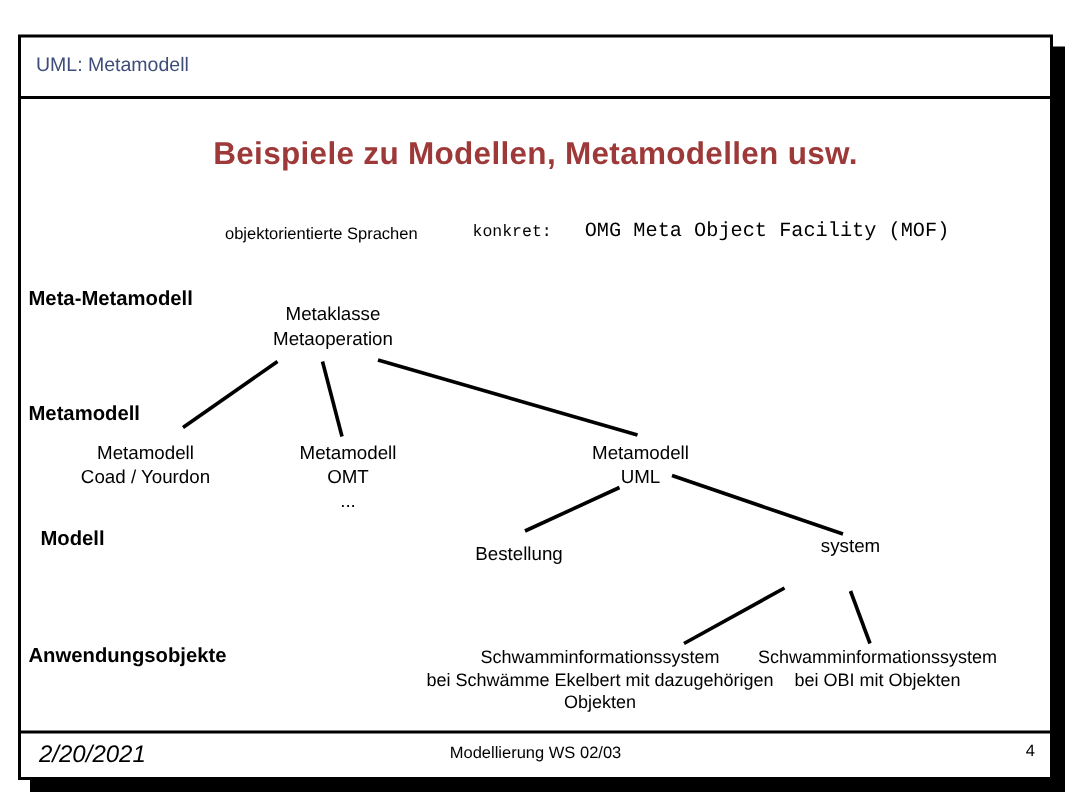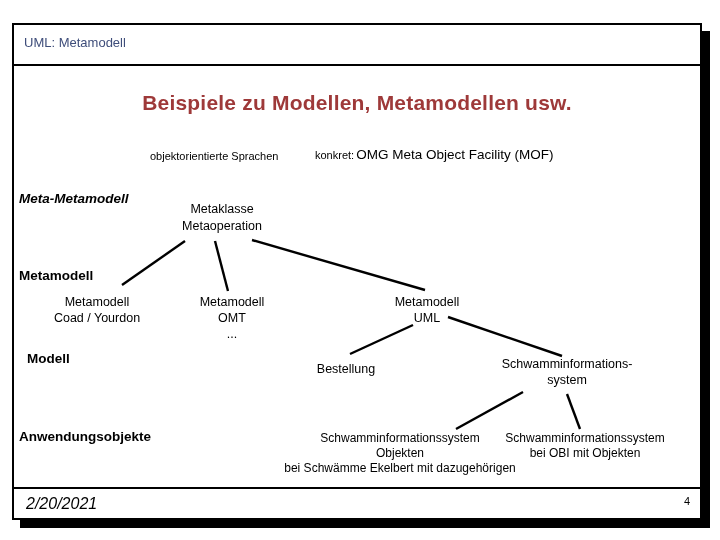--- a/index.html
+++ b/index.html
@@ -25,28 +25,28 @@
     position:absolute;left:10px;top:10px;font-size:13px;color:var(--header-text);
   }
   .slide-title{
     position:absolute;left:0;right:0;top:66px;text-align:center;
     font-size:21px;font-weight:bold;color:var(--title-text);letter-spacing:0.2px;
   }
   .intro-left{
     position:absolute;left:136px;top:125px;font-size:11px;line-height:13px;
   }
   .intro-konkret{
-    position:absolute;left:301px;top:122px;display:flex;align-items:baseline;gap:2px;white-space:nowrap;
+    position:absolute;left:301px;top:122px;display:flex;align-items:baseline;gap:22px;white-space:nowrap;font-family:Liberation Mono, monospace;
   }
   .konkret-label{font-size:11px;}
   .konkret-value{font-size:13.5px;}
   .lvl{
     position:absolute;font-size:13.5px;font-weight:bold;white-space:nowrap;
   }
-  .lvl-0{left:5px;top:166px;font-style:italic;}
+  .lvl-0{left:5px;top:166px;}
   .lvl-1{left:5px;top:243px;}
   .lvl-2{left:13px;top:326px;}
   .lvl-3{left:5px;top:404px;text-align:center;}
   .node{
     position:absolute;font-size:12.5px;line-height:16px;text-align:center;
     transform:translateX(-50%);white-space:nowrap;
   }
   .n-metaklasse{left:208px;top:176px;line-height:17px;}
   .n-coad{left:83px;top:269px;}
   .n-omt{left:218px;top:269px;}
@@ -128,34 +128,34 @@
       <div class="node n-uml">
         <div>Metamodell</div>
         <div>UML</div>
       </div>
 
       <div class="node n-bestellung">
         <div>Bestellung</div>
       </div>
 
       <div class="node n-schwamm-system">
-        <div>Schwamminformations-</div>
         <div>system</div>
       </div>
 
       <div class="node n-schwamm-ekelbert">
         <div>Schwamminformationssystem</div>
+        <div>bei Schwämme Ekelbert mit dazugehörigen</div>
         <div>Objekten</div>
-        <div>bei Schwämme Ekelbert mit dazugehörigen</div>
       </div>
 
       <div class="node n-schwamm-obi">
         <div>Schwamminformationssystem</div>
         <div>bei OBI mit Objekten</div>
       </div>
 
       <div class="ftr-divider"></div>
       <div class="ftr-date">2/20/2021</div>
+      <div class="ftr-center">Modellierung WS 02/03</div>
       <div class="ftr-page">4</div>
 
     </div>
   </div>
 </div>
 
 </body></html>

